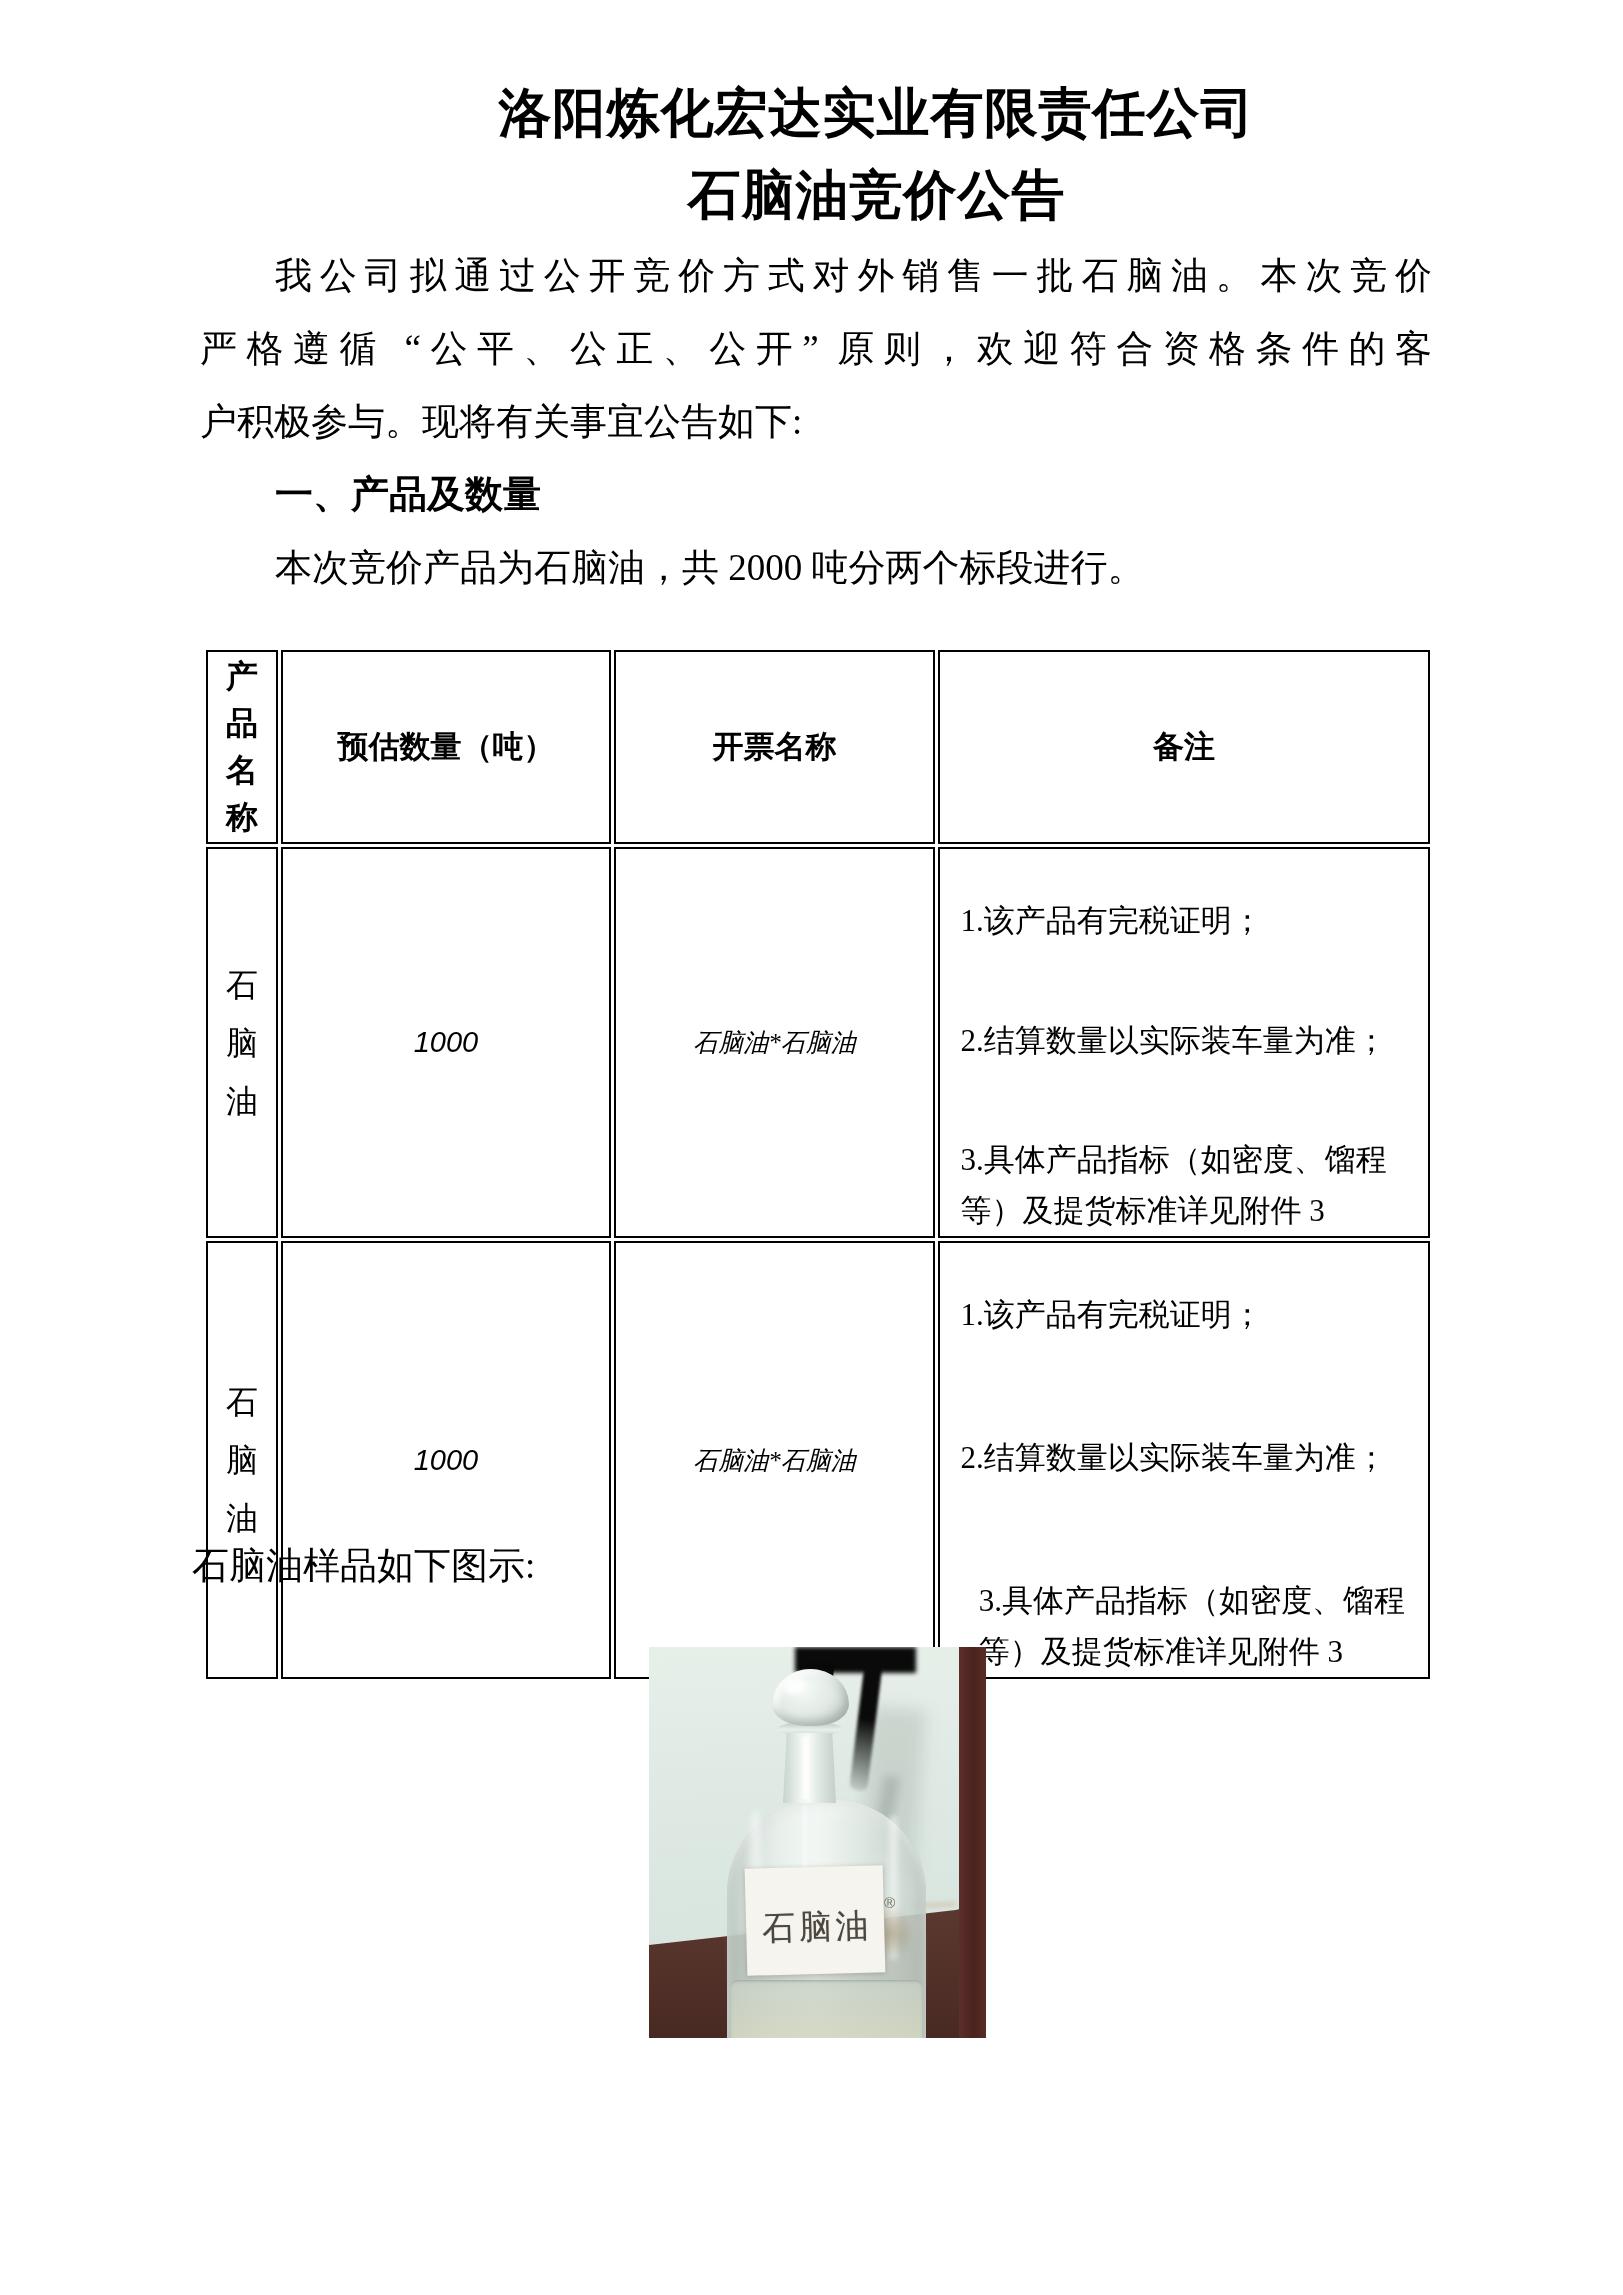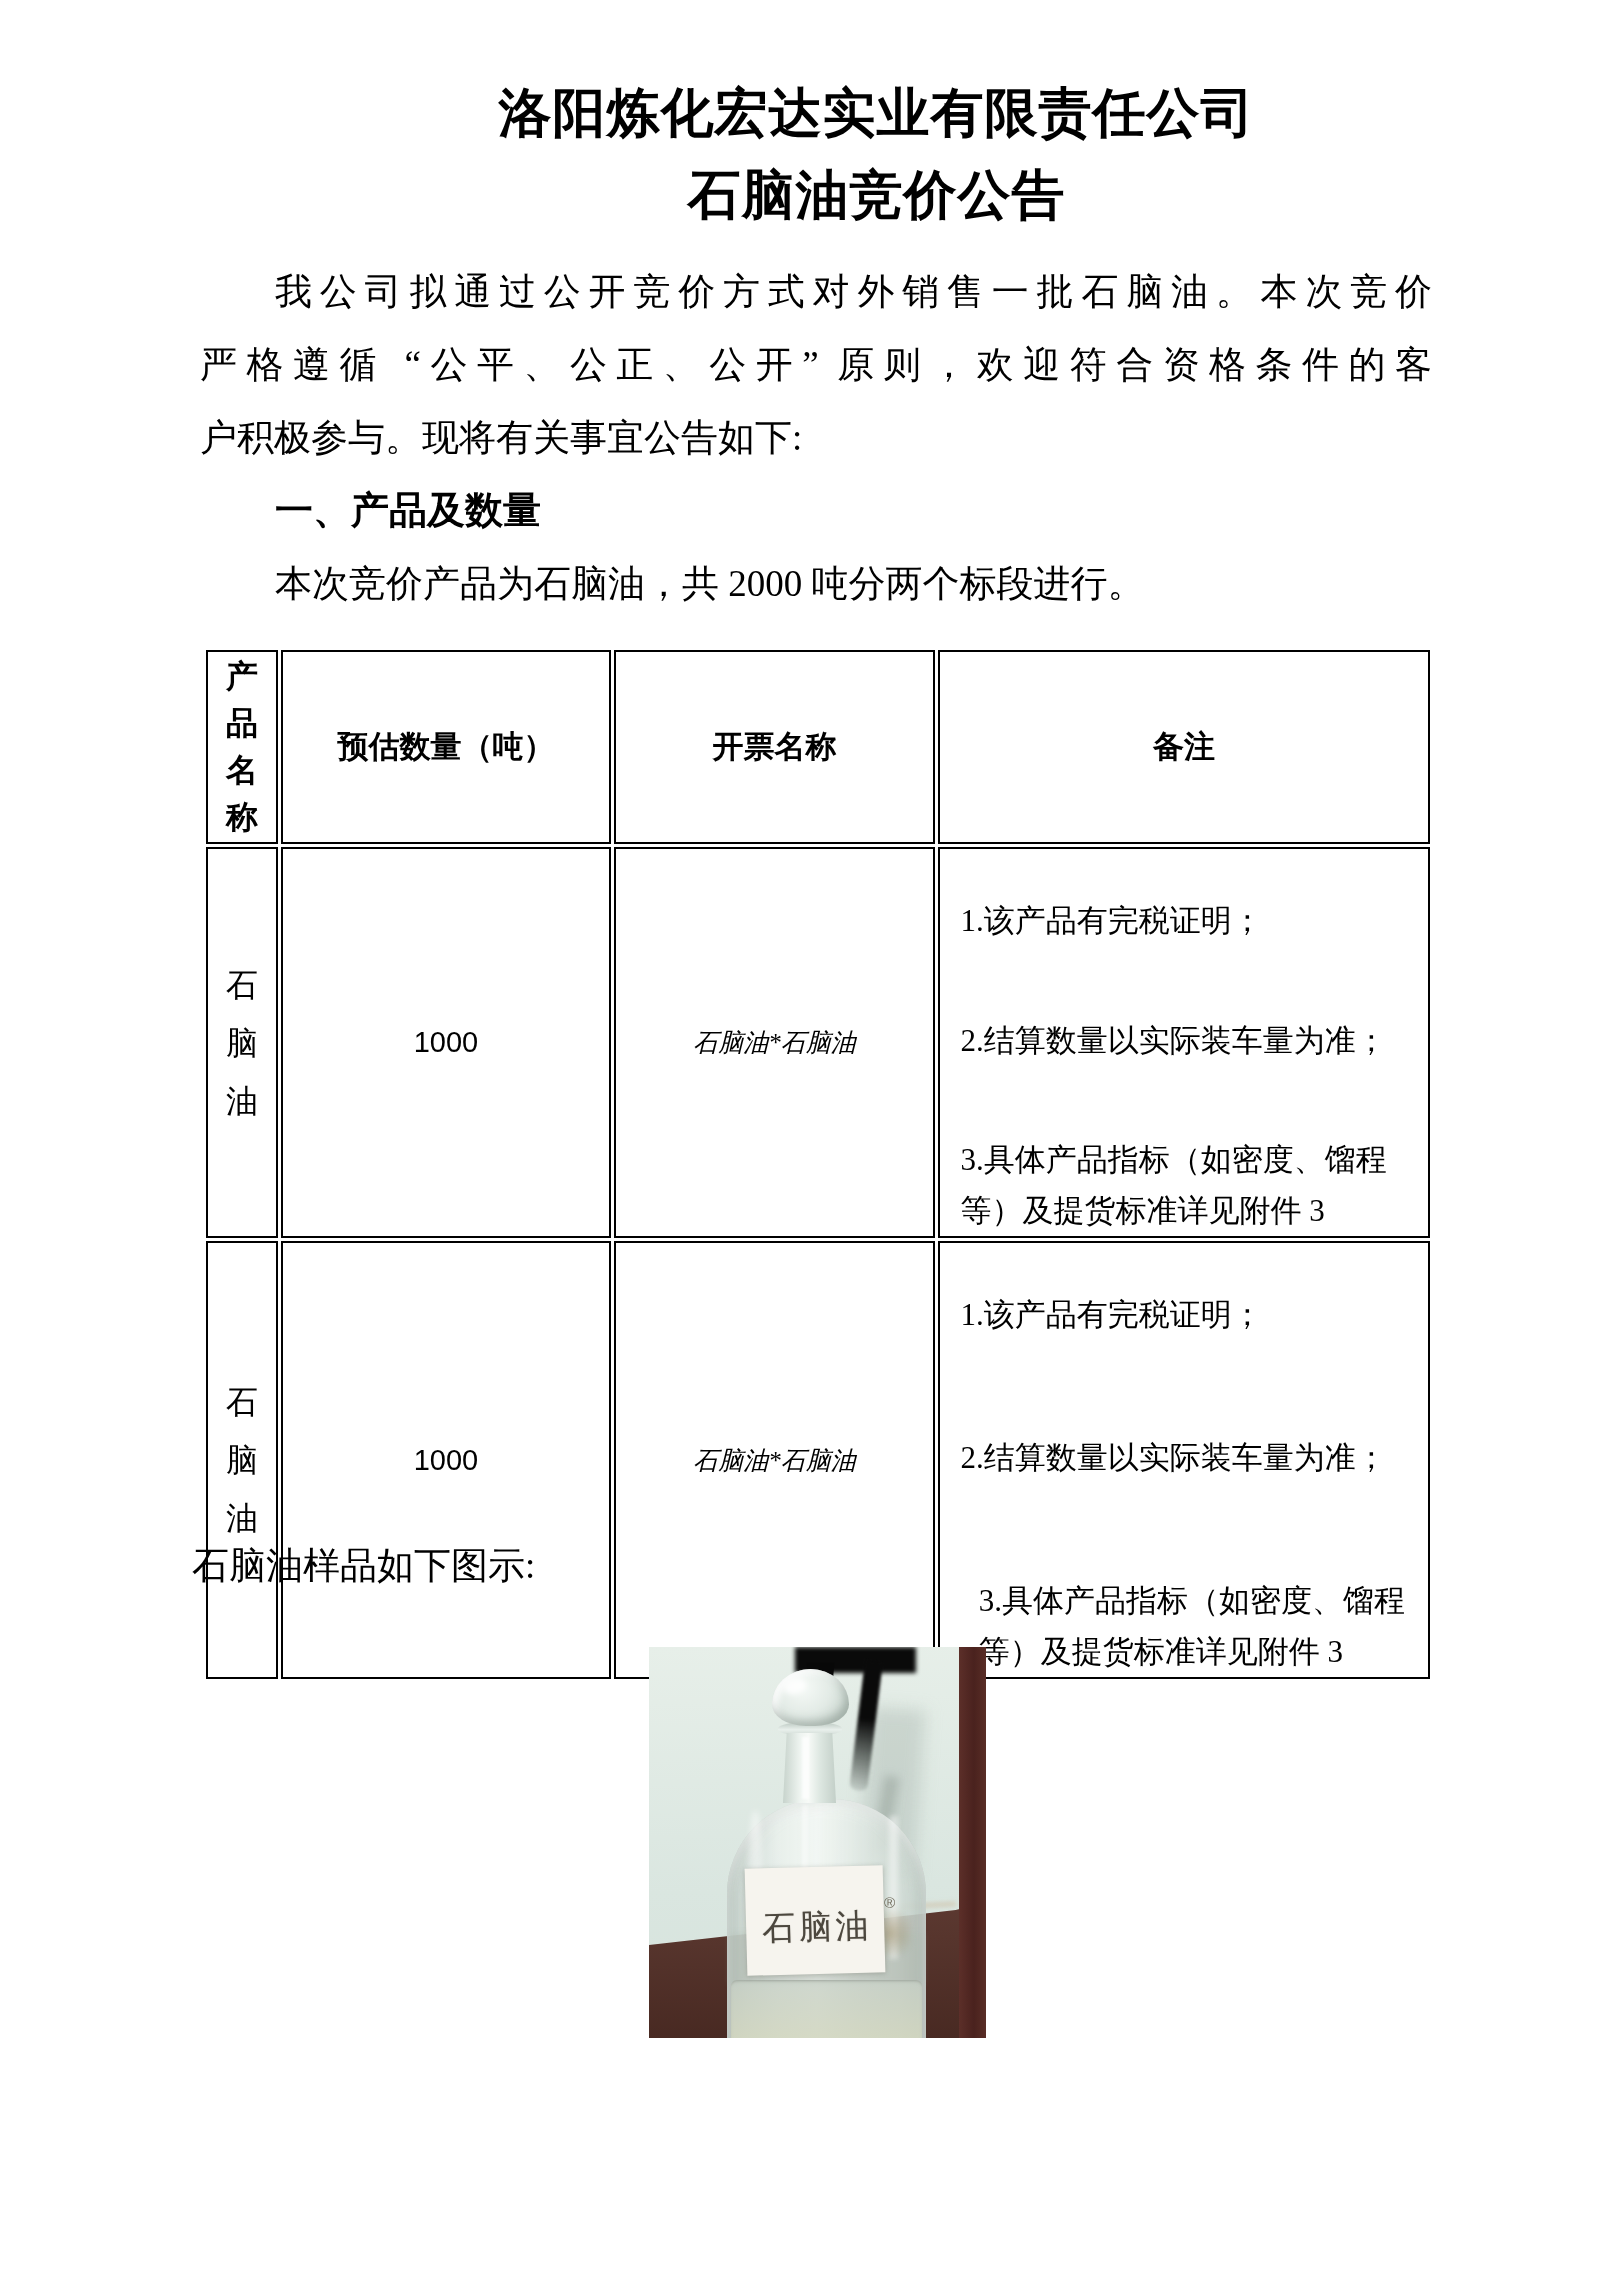--- a/index.html
+++ b/index.html
@@ -20,21 +20,21 @@
     font-size:53px;
     line-height:1.2;
     letter-spacing:1px;
     font-family:"Liberation Serif","DejaVu Serif",serif;
   }
   .doc-title-1 { top:82px; }
   .doc-title-2 { top:164px; }
 
   
   .body-block {
-    position:absolute; left:200px; top:255px; width:1232px;
+    position:absolute; left:200px; top:239px; width:1232px;
     font-size:37px;
   }
   .t-line { height:73px; line-height:73px; white-space:nowrap; }
   .t-line.fill { white-space:normal; text-align:justify; text-align-last:justify; }
   .indent { text-indent:75px; }
   .sec-heading {
     font-family:"Liberation Sans","DejaVu Sans",sans-serif;
     font-weight:700;
     font-size:38px;
   }
@@ -59,20 +59,21 @@
     font-family:"Liberation Sans","DejaVu Sans",sans-serif;
     font-weight:700;
     font-size:31px;
   }
   .vert { white-space:pre-line; }
   th.vert { font-size:32px; line-height:47px; }
   td.product-cell { font-size:32px; line-height:58px; white-space:pre-line; }
   td.qty-cell {
     font-family:"Liberation Sans","DejaVu Sans",sans-serif;
     font-size:29px;
+    font-style:italic;
   }
   td.invoice-cell { font-size:25px;font-style:italic; }
   .remarks-stack {
     display:flex; flex-direction:column; justify-content:center;
     text-align:left;
     font-size:31px; line-height:51px;
     padding:0 13.3px 0 20.4px;
     height:100%;
   }
   tr.row-1 .remarks-stack { row-gap:22.5px; }

